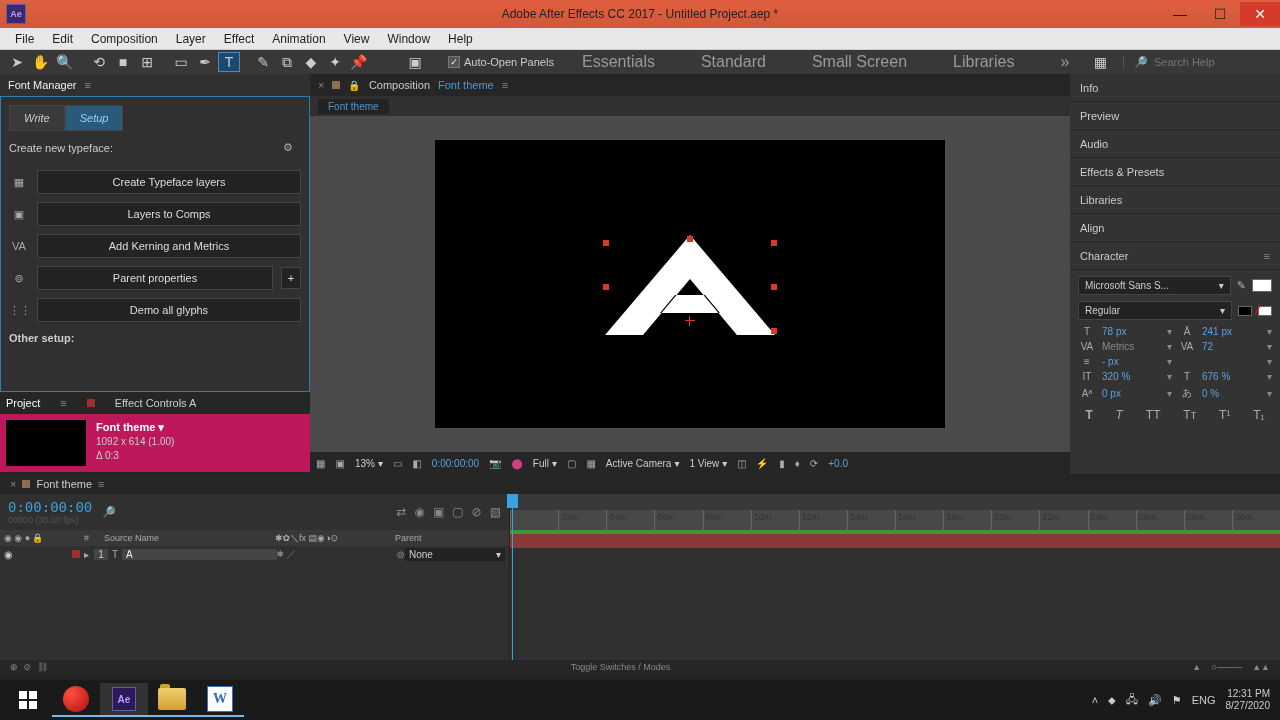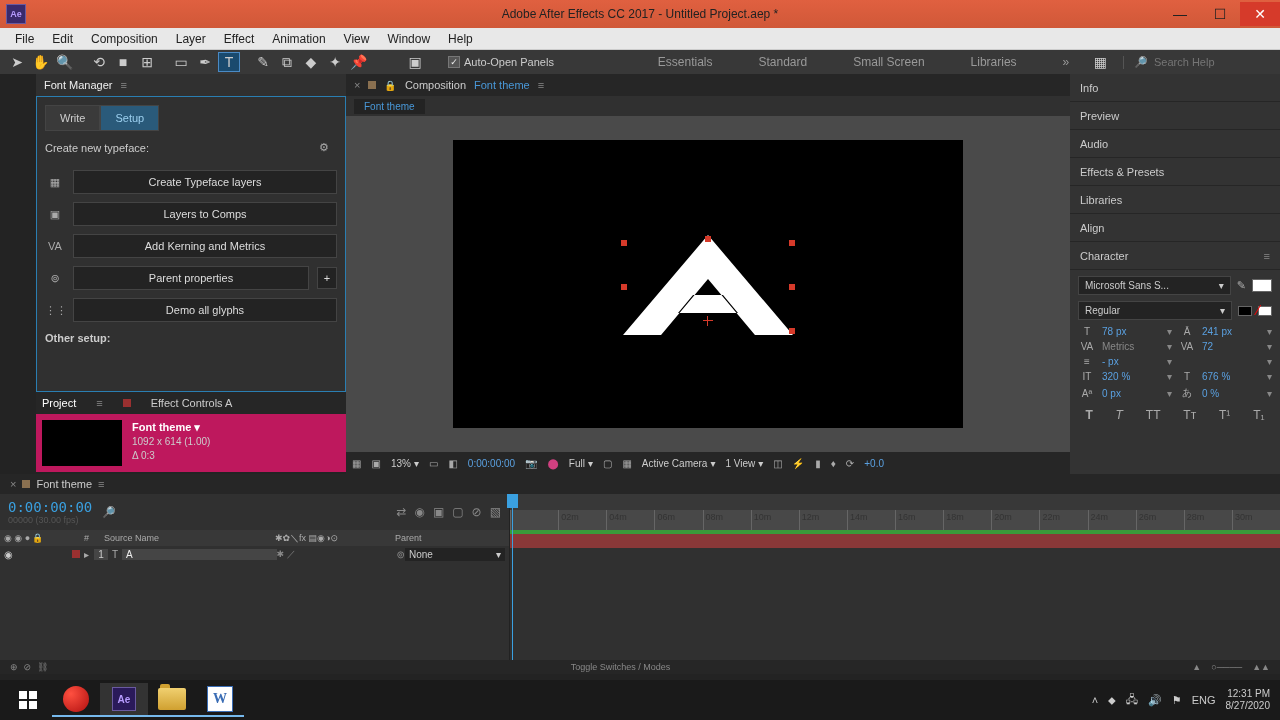--- a/index.html
+++ b/index.html
@@ -17,37 +17,37 @@
 .menubar { height: 22px; background: #e8e8e8; display: flex; align-items: center; padding: 0 6px; border-bottom: 1px solid #ccc; }
 .menubar .menu-item { padding: 2px 9px; color: #222; font-size: 12px; }
 
 
 .toolbar { height: 24px; background: #383838; display: flex; align-items: center; padding: 0 6px; gap: 2px; }
 .toolbar .tool { width: 22px; height: 20px; display: flex; align-items: center; justify-content: center; color: #ccc; font-size: 14px; }
 .toolbar .tool.active { background: #1a4a6e; border: 1px solid #4a8ac5; }
 .toolbar .sep { width: 8px; }
 .toolbar .auto-open { display: flex; align-items: center; gap: 4px; margin-left: 20px; color: #ccc; font-size: 11px; }
 .toolbar .auto-open .chk { width: 12px; height: 12px; background: #555; border: 1px solid #777; display: flex; align-items: center; justify-content: center; font-size: 9px; color: #eee; }
-.toolbar .workspace-tabs { margin-left: auto; display: flex; gap: 30px; padding-right: 10px; font-size: 12px; color: #999; }
+.toolbar .workspace-tabs { margin-left: auto; display: flex; gap: 30px; padding-right: 10px; font-size: 16px; color: #999; }
 .toolbar .workspace-tabs .ws { padding: 4px 8px; }
 .toolbar .search-area { display: flex; align-items: center; gap: 6px; margin-left: 10px; padding-left: 10px; border-left: 1px solid #555; }
 .toolbar .search-input { background: transparent; border: none; color: #888; font-size: 11px; width: 120px; outline: none; }
 
 
 .app-body { display: flex; height: 400px; }
-.left-col { width: 310px; margin-left: 36px; }
+.left-col { width: 310px; }
 .mid-col { flex: 1; display:flex; flex-direction:column;}
 .right-col { width: 210px; display:flex; flex-direction:column;}
 
 
 .panel-header { height: 22px; background: #303030; display: flex; align-items: center; padding: 0 8px; font-size: 11px; color: #eee; gap: 8px; }
 .panel-header .menu-icon { color:#888; }
 .font-manager { border: 1px solid #2a7eb2; padding: 8px; background: #303030; height: 296px;}
 .fm-tabs { display: flex; }
-.fm-tab { padding: 6px 14px; background: #3a3a3a; color: #ccc; font-size: 11px; border: 1px solid #444;}
+.fm-tab { padding: 6px 14px; background: #3a3a3a; color: #ccc; font-size: 11px; border: 1px solid #444; font-style: italic;}
 .fm-tab.active { background: #2a5a7a; color: #9cd0f0; }
 .fm-row { display: flex; align-items: center; margin-top: 10px; }
 .fm-label { flex: 1; font-size: 11px; color: #ccc; }
 .fm-slider-icon { width: 18px; color: #aaa; }
 .fm-btn { background: #232323; border: 1px solid #444; padding: 6px 10px; font-size: 11px; color: #ddd; text-align: center; margin-top: 6px; width: 160px; position:relative;}
 .fm-btn-row { display: flex; align-items: center; gap: 8px; margin-top: 8px; }
 .fm-btn-row .ico { width: 20px; text-align: center; color: #aaa; font-size: 11px; }
 .fm-btn-row .btn { flex: 1; background: #232323; border: 1px solid #444; padding: 5px 10px; font-size: 11px; color: #ddd; text-align: center;}
 .fm-btn-row .plus { width: 20px; background: #232323; border: 1px solid #444; text-align: center; padding: 4px 0; color: #ddd;}
 .fm-other { margin-top: 10px; font-size: 11px; color: #ccc; font-weight: bold; }

